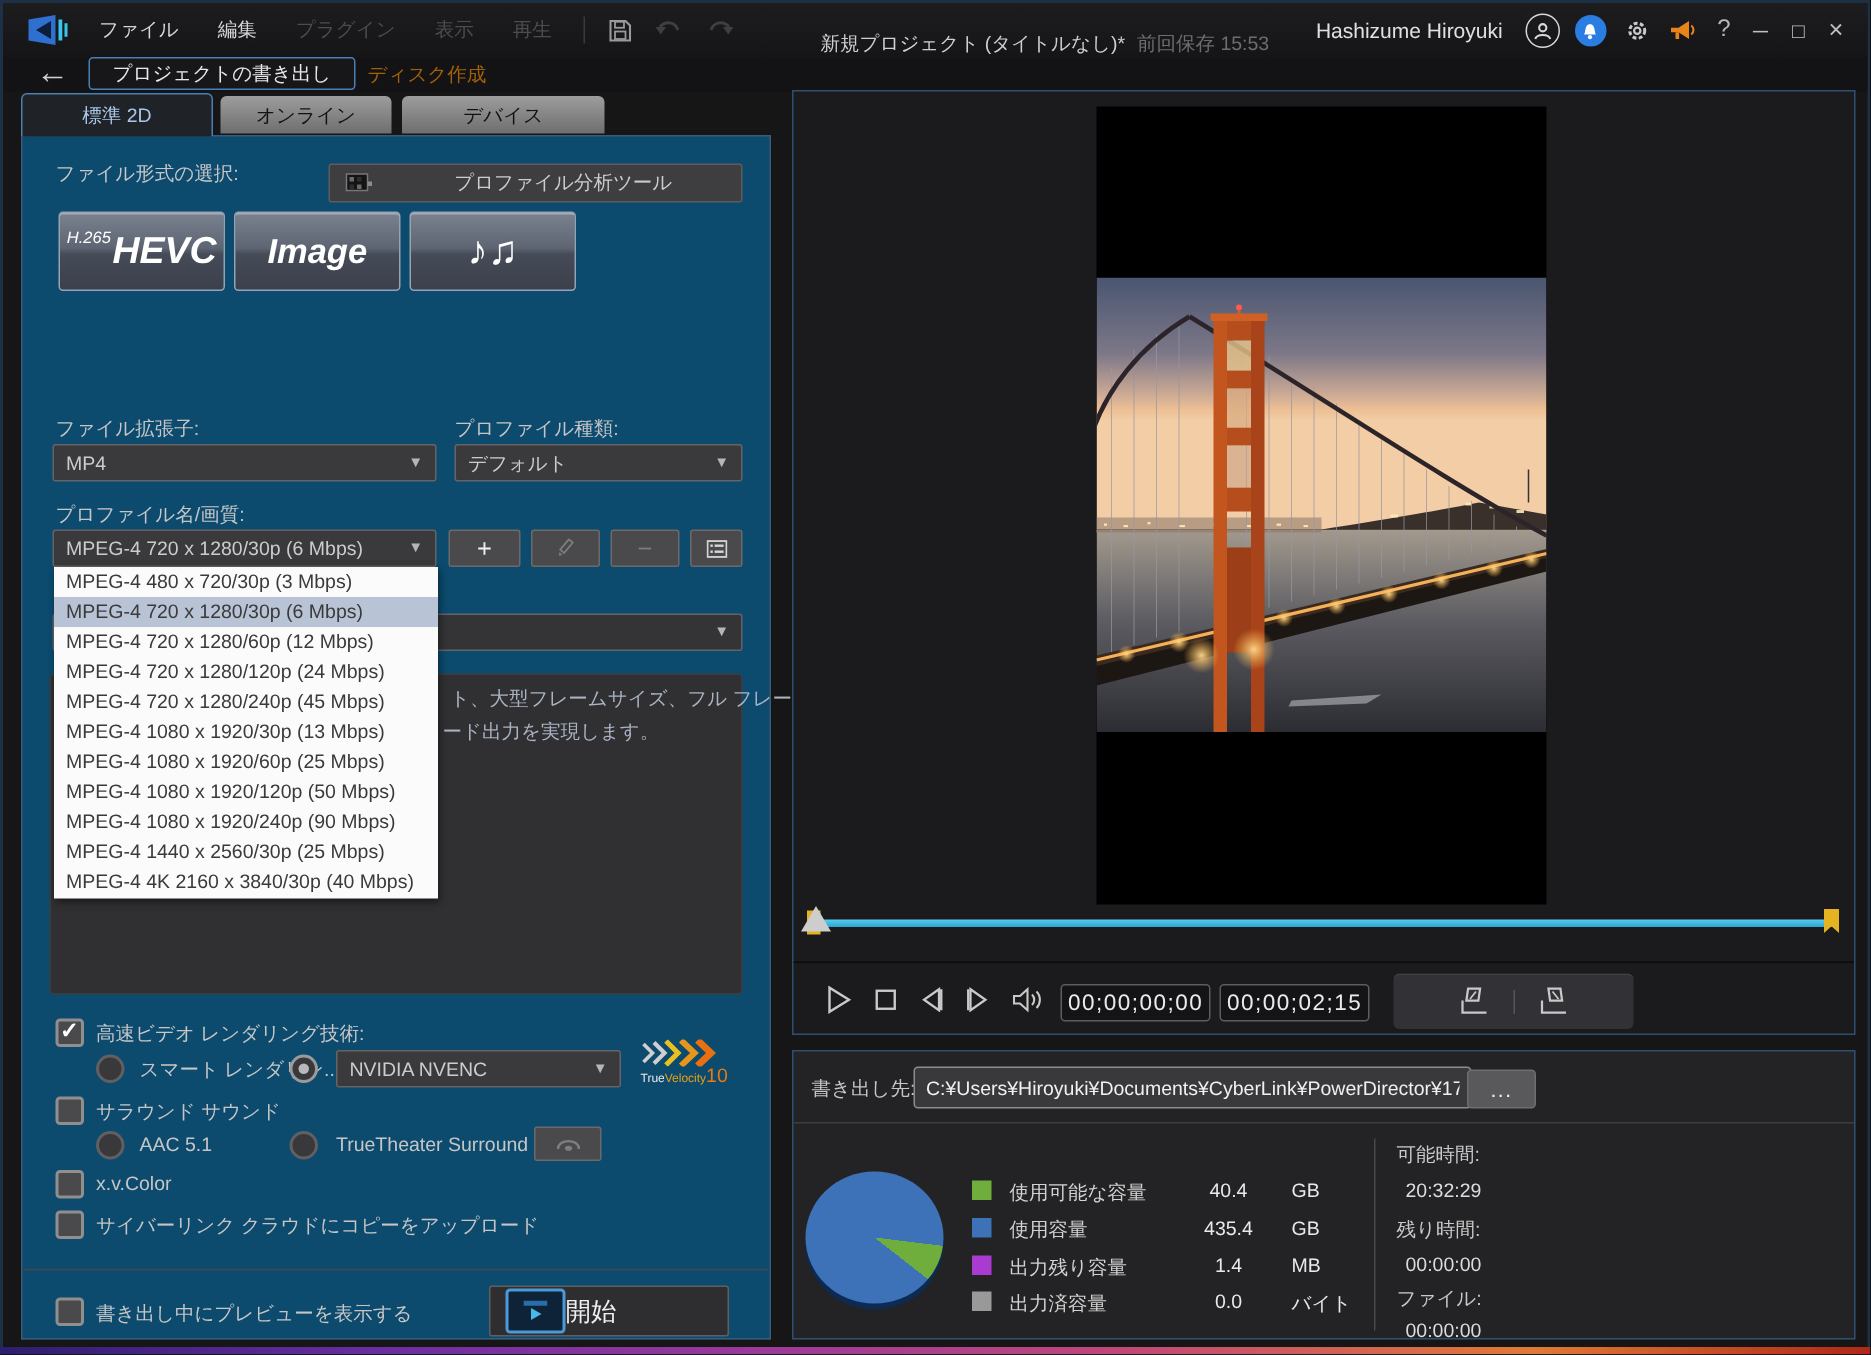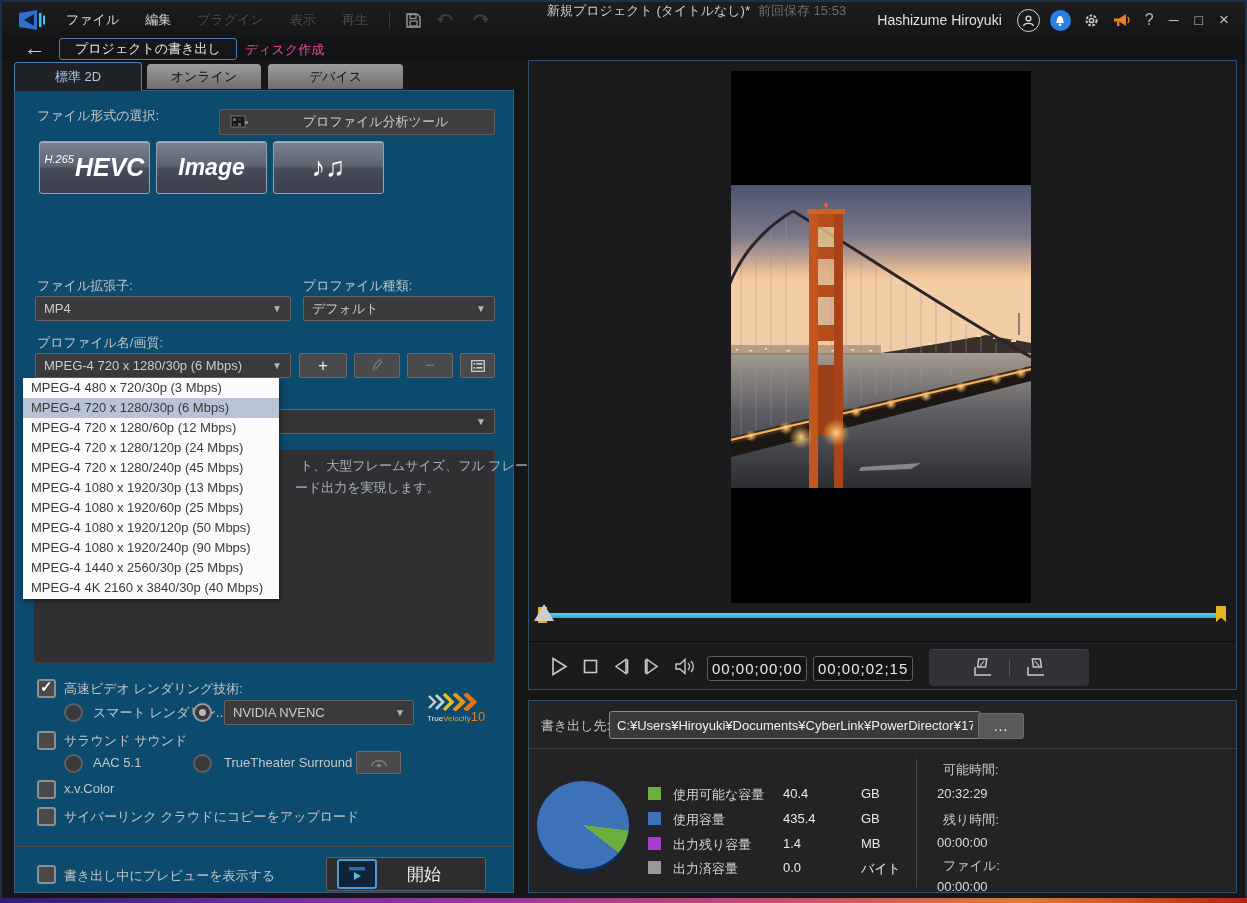--- a/index.html
+++ b/index.html
@@ -6,35 +6,35 @@
   #app{position:relative;width:1247px;height:903px;background:#161616;overflow:hidden;
        font-family:"Liberation Sans",sans-serif;box-shadow:inset 0 0 0 2px #1c3046;}
   .abs{position:absolute;}
   
   #titlebar{position:absolute;left:2px;top:2px;right:2px;height:36px;
             background:linear-gradient(#1d1d20,#151517);display:flex;align-items:center;}
   .menu-item{padding:0 13px;font-size:13px;color:#d6d6d6;cursor:default;}
   .menu-item.disabled{color:#4c4c4c;}
   .tb-div{width:1px;height:18px;background:#3a3a3a;margin:0 8px;}
   .tb-icon{margin:0 7px;display:flex;align-items:center;}
-  #title-group{position:absolute;left:545px;top:0;height:36px;display:flex;align-items:flex-start;}
+  #title-group{position:absolute;left:545px;top:0;height:36px;display:flex;align-items:flex-end;}
   #title-group .t1{color:#cfcfcf;font-size:13px;}
   #title-group .t2{color:#6d6d6d;font-size:13px;margin-left:8px;}
   #tb-right{position:absolute;right:8px;top:0;height:36px;display:flex;align-items:center;}
   #user-name{color:#e0e0e0;font-size:14px;margin-right:10px;}
   .round-ic{width:21px;height:21px;border-radius:50%;display:flex;align-items:center;justify-content:center;margin:0 5px;}
   .winctl{color:#c0c0c0;font-size:14px;padding:0 8px;}
   .help-q{color:#b8b8b8;font-size:16px;margin:0 7px;}
   
   #navrow{position:absolute;left:2px;top:38px;right:2px;height:23px;background:#131315;}
   #back-arrow{position:absolute;left:22px;top:-3px;color:#cfcfcf;font-size:22px;}
   #btn-export-proj{position:absolute;left:57px;top:0px;height:20px;padding:0 15px;
      border:1px solid #4a7fb5;border-radius:3px;background:#17171a;color:#e8e8e8;
      font-size:13px;display:flex;align-items:center;}
-  #lbl-disc{position:absolute;left:243px;top:3px;color:#ec4899;font-size:13px;}
+  #lbl-disc{position:absolute;left:243px;top:3px;color:#a16207;font-size:13px;}
   
   .tab{position:absolute;top:62px;height:27px;border-radius:4px 4px 0 0;display:flex;
        align-items:center;justify-content:center;font-size:13px;}
   #tab-standard{left:14px;width:126px;background:#1f2328;border:1px solid #4a7fb5;border-bottom:none;
       color:#a9c6e8;z-index:3;height:28px;}
   #tab-online{left:147px;width:114px;background:linear-gradient(#9d9d9d,#6e6e6e);color:#111;top:64px;height:25px;}
   #tab-device{left:268px;width:135px;background:linear-gradient(#9d9d9d,#6e6e6e);color:#111;top:64px;height:25px;font-family:Liberation Mono, monospace;}
   
   #left-panel{position:absolute;left:14px;top:90px;width:498px;height:801px;
       border:1px solid #3b5a7a;background:#0c4a6e;}
@@ -52,33 +52,33 @@
   .fmt .mid{font-size:23px;font-style:italic;font-weight:bold;}
   .fmt .notes{font-size:27px;}
   .dd{position:absolute;height:25px;background:#3a3a3c;border:1px solid #646466;border-radius:2px;
       color:#cccccc;font-size:13px;display:flex;align-items:center;padding:0 8px;box-sizing:border-box;}
   .dd .caret{position:absolute;right:8px;font-size:10px;color:#b5b5b5;}
   .sq-btn{position:absolute;top:262px;height:25px;background:#4a4a4c;border:1px solid #6a6a6a;border-radius:2px;
       display:flex;align-items:center;justify-content:center;box-sizing:border-box;}
   #desc-box{position:absolute;left:18px;top:358px;width:460px;height:212px;background:#303033;
       border:1px solid #3d3d40;border-radius:3px;}
   .desc-line{position:absolute;color:#a9b3c2;font-size:13px;white-space:nowrap;}
-  #profile-list{position:absolute;left:8px;top:287px;width:256px;height:221px;background:#fbfbfb;
+  #profile-list{position:absolute;left:21px;top:287px;width:256px;height:221px;background:#fbfbfb;
       z-index:6;box-shadow:1px 2px 5px rgba(0,0,0,.5);}
   .pl-item{height:20px;line-height:20px;padding-left:8px;font-size:13px;color:#3a3a3a;white-space:nowrap;}
   .pl-item.selected{background:#b9c3d6;}
   .cb{position:absolute;width:15px;height:15px;border:2px solid #8f8f8f;border-radius:3px;background:#4a4a4c;}
   .cb.checked::after{content:"\2713";color:#ffffff;font-size:15px;position:absolute;left:1px;top:-3px;font-weight:bold;}
   .radio{position:absolute;width:15px;height:15px;border:2px solid #606062;border-radius:50%;background:#39393b;}
   .radio.sel{border-color:#9a9a9c;}
   .radio.sel::after{content:"";position:absolute;left:4px;top:4px;width:7px;height:7px;border-radius:50%;background:#b9b9bb;}
   #hr-left{position:absolute;left:1px;top:755px;width:496px;height:1px;background:#47474a;}
   #btn-start{position:absolute;left:311px;top:766px;width:158px;height:32px;background:#2e2e30;
       border:1px solid #5f5f61;border-radius:2px;display:flex;align-items:center;}
-  #btn-start .label{flex:1;text-align:center;color:#efefef;font-size:17px;margin-right:14px;}
+  #btn-start .label{flex:1;color:#efefef;font-size:17px;margin-right:14px;}
   #start-clapper{width:36px;height:26px;border:2px solid #4a9ad8;background:#0e2338;border-radius:3px;
       margin-left:10px;display:flex;align-items:center;justify-content:center;}
   
   #preview-panel{position:absolute;left:528px;top:60px;width:709px;height:630px;
       border:1px solid #2f4f72;background:#1b1b1d;box-sizing:border-box;}
   #portrait{position:absolute;left:202px;top:10px;width:300px;height:532px;background:#000;}
   #photo{position:absolute;left:0;top:114px;width:300px;height:303px;}
   #seek-track{position:absolute;left:14px;top:552px;width:681px;height:5px;background:linear-gradient(#57cdf2,#2da5cf);}
   #seek-mark-l{position:absolute;left:9px;top:546px;width:9px;height:16px;background:#e5b322;}
   #seek-head{position:absolute;left:5px;top:543px;width:0;height:0;border-left:10px solid transparent;
@@ -101,24 +101,24 @@
       font-family:"Liberation Sans",sans-serif;box-sizing:content-box;}
   #btn-browse{position:absolute;left:449px;top:12px;width:44px;height:24px;background:#59595b;
       border:1px solid #6e6e70;border-radius:3px;color:#f2f2f2;font-size:14px;display:flex;
       align-items:center;justify-content:center;letter-spacing:1px;}
   #exp-div{position:absolute;left:0;top:47px;width:707px;height:1px;background:#3e3e41;}
   #pie-base{position:absolute;left:8px;top:84px;width:92px;height:88px;border-radius:50%;background:#0d2a52;}
   #pie{position:absolute;left:8px;top:80px;width:92px;height:88px;border-radius:50%;
       background:conic-gradient(from 97deg,#6fae3c 0 31deg,#3e72b8 31deg 360deg);}
   .leg-sq{position:absolute;left:119px;width:13px;height:13px;}
   .leg-lbl{position:absolute;left:144px;color:#d2d2d2;font-size:13px;}
-  .leg-val{position:absolute;left:254px;width:72px;text-align:left;color:#e9e9e9;font-size:13px;}
+  .leg-val{position:absolute;left:254px;width:72px;text-align:center;color:#e9e9e9;font-size:13px;}
   .leg-unit{position:absolute;left:332px;color:#e9e9e9;font-size:13px;}
   #stat-vdiv{position:absolute;left:387px;top:58px;width:1px;height:128px;background:#48484b;}
-  .time-lbl{position:absolute;left:402px;color:#c9c9c9;font-size:13px;margin-left:12px;}
+  .time-lbl{position:absolute;left:402px;color:#c9c9c9;font-size:13px;}
   .time-val{position:absolute;left:408px;color:#dcdcdc;font-size:13px;}
   
   #bottom-strip{position:absolute;left:0;bottom:0;width:1247px;height:5px;
       background:linear-gradient(90deg,#2e1e6e 0%,#6a2ea0 20%,#9a3a9a 40%,#c04878 60%,#e07a35 82%,#b02818 100%);}
   svg{display:block;}
 </style>
 </head>
 <body>
 
 <div id="app">

